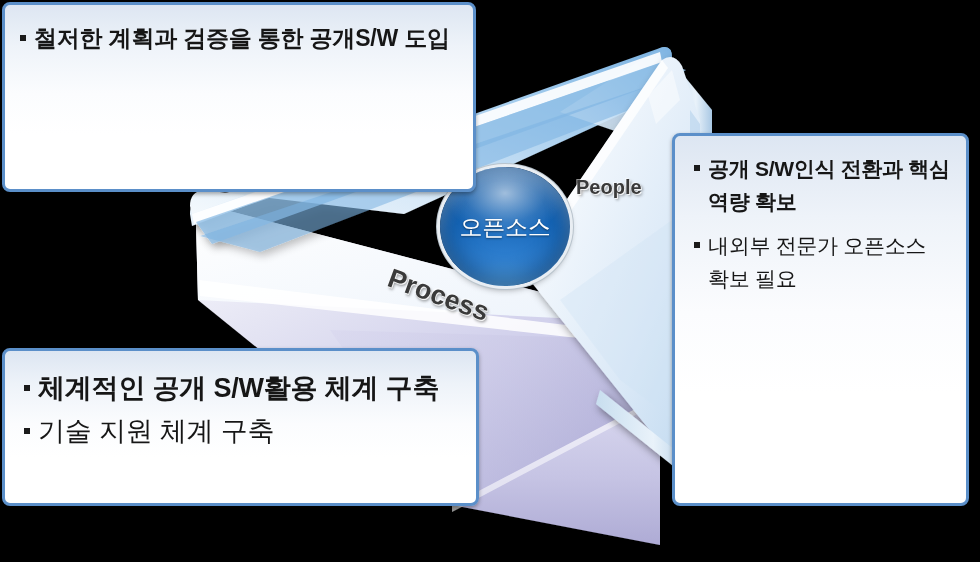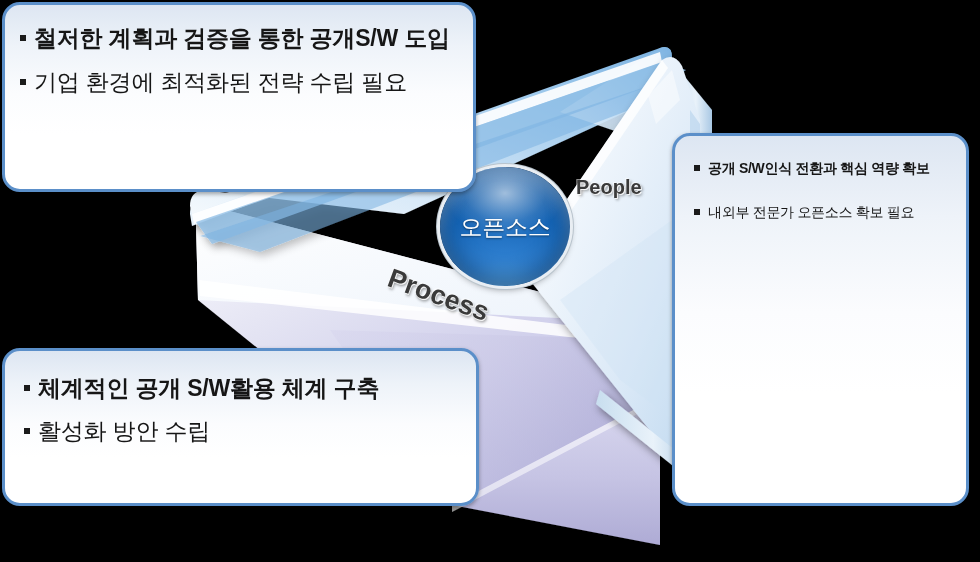--- a/index.html
+++ b/index.html
@@ -10,21 +10,21 @@
     overflow:hidden;
     position:relative;
   }
   #stage{position:absolute;left:0;top:0;width:980px;height:562px;}
 
   
   .panel{
     position:absolute;
     box-sizing:border-box;
     border:3px solid #5b8fc9;
-    border-radius:18px;
+    border-radius:8px;
     background:linear-gradient(180deg,#dde6f2 0%,#eef3f9 22%,#fbfcfe 48%,#ffffff 70%,#ffffff 100%);
     box-shadow:0 2px 4px rgba(0,0,0,.35);
     z-index:40;
   }
   .panel ul{list-style:none;margin:0;padding:0;}
   .panel li{
     position:relative;
     color:#161616;
     padding-left:15px;
     font-weight:400;
@@ -39,26 +39,26 @@
   }
   .panel li.bold{font-weight:bold;}
 
   
   #panel-pilot{left:2px;top:2px;width:474px;height:190px;padding:11px 14px 8px 14px;}
   #panel-pilot li{font-size:23px;line-height:44px;letter-spacing:-.2px;}
   #panel-pilot li::before{top:19px;}
 
   
   #panel-process{left:2px;top:348px;width:477px;height:158px;padding:16px 14px 8px 18px;}
-  #panel-process li{font-size:23px;line-height:43px;letter-spacing:-.2px;}
+  #panel-process li{font-size:27px;line-height:43px;letter-spacing:-.2px;}
   #panel-process li::before{top:18px;}
 
   
   #panel-people{left:672px;top:133px;width:297px;height:373px;padding:16px 14px 8px 18px;}
-  #panel-people li{font-size:14px;line-height:33px;letter-spacing:-.3px;margin-bottom:11px;}
+  #panel-people li{font-size:21px;line-height:33px;letter-spacing:-.3px;margin-bottom:11px;}
   #panel-people li::before{top:13px;width:6px;height:6px;}
 
   
   #pinwheel{position:absolute;left:0;top:0;width:980px;height:562px;z-index:20;}
 
   
   .blade-label{
     position:absolute;
     font-weight:bold;
     color:#3a3a3a;
@@ -247,28 +247,27 @@
 
   <div id="hub">
     <div id="hub-text">
       <div>오픈소스</div>
     </div>
   </div>
 
   <div class="panel" id="panel-pilot">
     <ul>
       <li class="bold">철저한 계획과 검증을 통한 공개S/W 도입</li>
-      <li>기업 환경에 최적화된 전략 수립 필요</li>
     </ul>
   </div>
 
   <div class="panel" id="panel-process">
     <ul>
       <li class="bold">체계적인 공개 S/W활용 체계 구축</li>
-      <li>활성화 방안 수립</li>
+      <li>기술 지원 체계 구축</li>
     </ul>
   </div>
 
   <div class="panel" id="panel-people">
     <ul>
       <li class="bold">공개 S/W인식 전환과 핵심 역량 확보</li>
       <li>내외부 전문가 오픈소스 확보 필요</li>
     </ul>
   </div>
 

